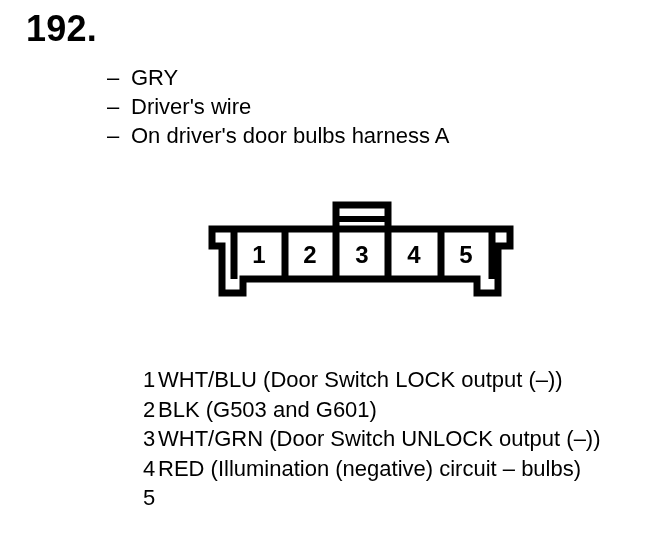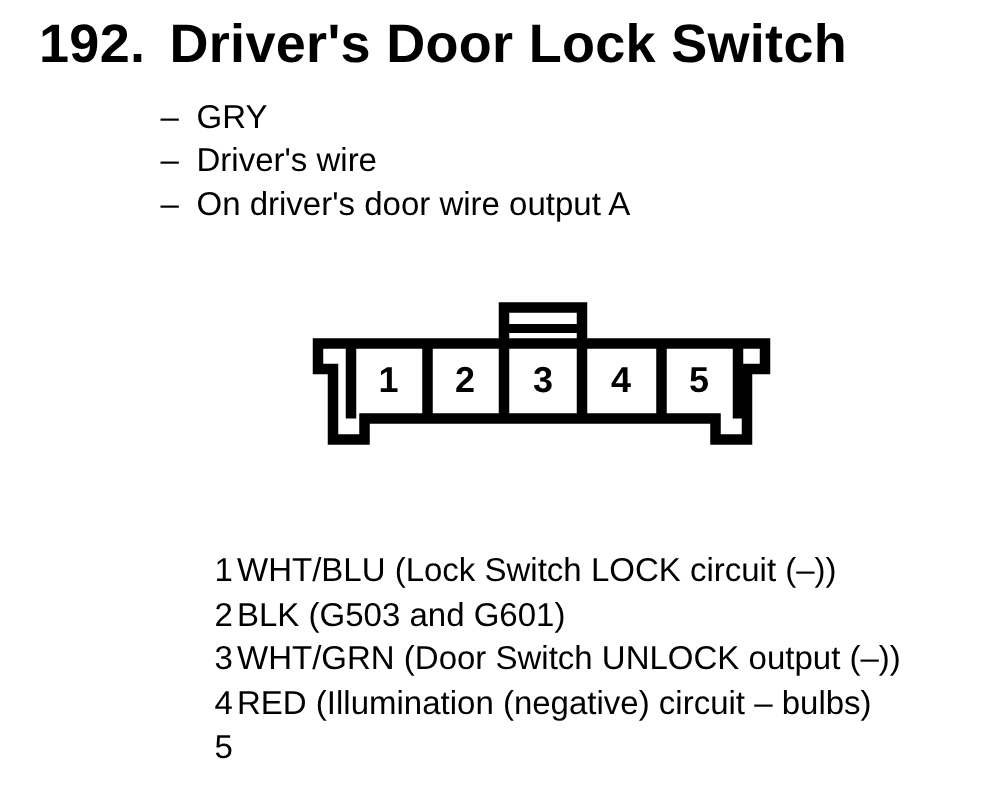--- a/index.html
+++ b/index.html
@@ -79,35 +79,34 @@
     flex: 0 0 15px;
   }
 </style>
 </head>
 <body>
 
 <div class="page">
 
   <div class="title-row">
     <span class="title-number">192.</span>
-    <span class="title-name">Driver's Door Lock Switch</span>
   </div>
 
   <div class="attr-list">
     <div class="attr-row">
       <span class="attr-dash">–</span>
       <span>GRY</span>
     </div>
     <div class="attr-row">
       <span class="attr-dash">–</span>
       <span>Driver's wire</span>
     </div>
     <div class="attr-row">
       <span class="attr-dash">–</span>
-      <span>On driver's door wire output A</span>
+      <span>On driver's door bulbs harness A</span>
     </div>
   </div>
 
   <div class="connector-figure">
     <svg width="330" height="110" viewBox="0 0 330 110">
 
       <path d="M138,40 L138,12 L190,12 L190,40" fill="#ffffff" stroke="#000000" stroke-width="7" stroke-linejoin="miter"></path>
       <line x1="135" y1="26" x2="193" y2="26" stroke="#000000" stroke-width="6"></line>
 
       <path d="M14,36 L312,36 L312,53 L300,53 L300,100 L279,100 L279,86 L45,86 L45,100 L24,100 L24,53 L14,53 Z" fill="#ffffff" stroke="#000000" stroke-width="7" stroke-linejoin="miter"></path>
@@ -125,21 +124,21 @@
       <text class="pin-digit" x="112" y="61" text-anchor="middle" dominant-baseline="central">2</text>
       <text class="pin-digit" x="164" y="61" text-anchor="middle" dominant-baseline="central">3</text>
       <text class="pin-digit" x="216" y="61" text-anchor="middle" dominant-baseline="central">4</text>
       <text class="pin-digit" x="268" y="61" text-anchor="middle" dominant-baseline="central">5</text>
     </svg>
   </div>
 
   <div class="pinout-list">
     <div class="pinout-row">
       <span class="pinout-pin">1</span>
-      <span class="pinout-desc">WHT/BLU (Lock Switch LOCK circuit (–))</span>
+      <span class="pinout-desc">WHT/BLU (Door Switch LOCK output (–))</span>
     </div>
     <div class="pinout-row">
       <span class="pinout-pin">2</span>
       <span class="pinout-desc">BLK (G503 and G601)</span>
     </div>
     <div class="pinout-row">
       <span class="pinout-pin">3</span>
       <span class="pinout-desc">WHT/GRN (Door Switch UNLOCK output (–))</span>
     </div>
     <div class="pinout-row">

